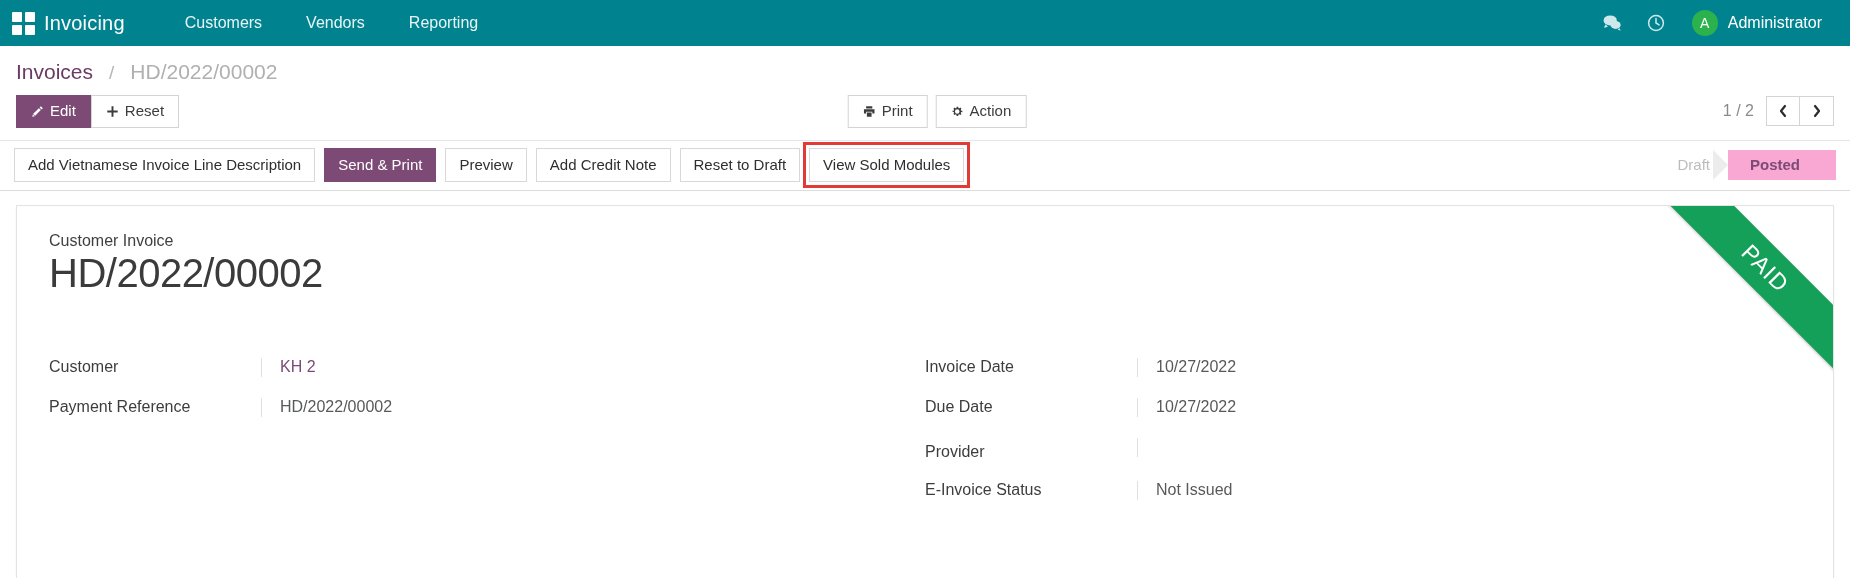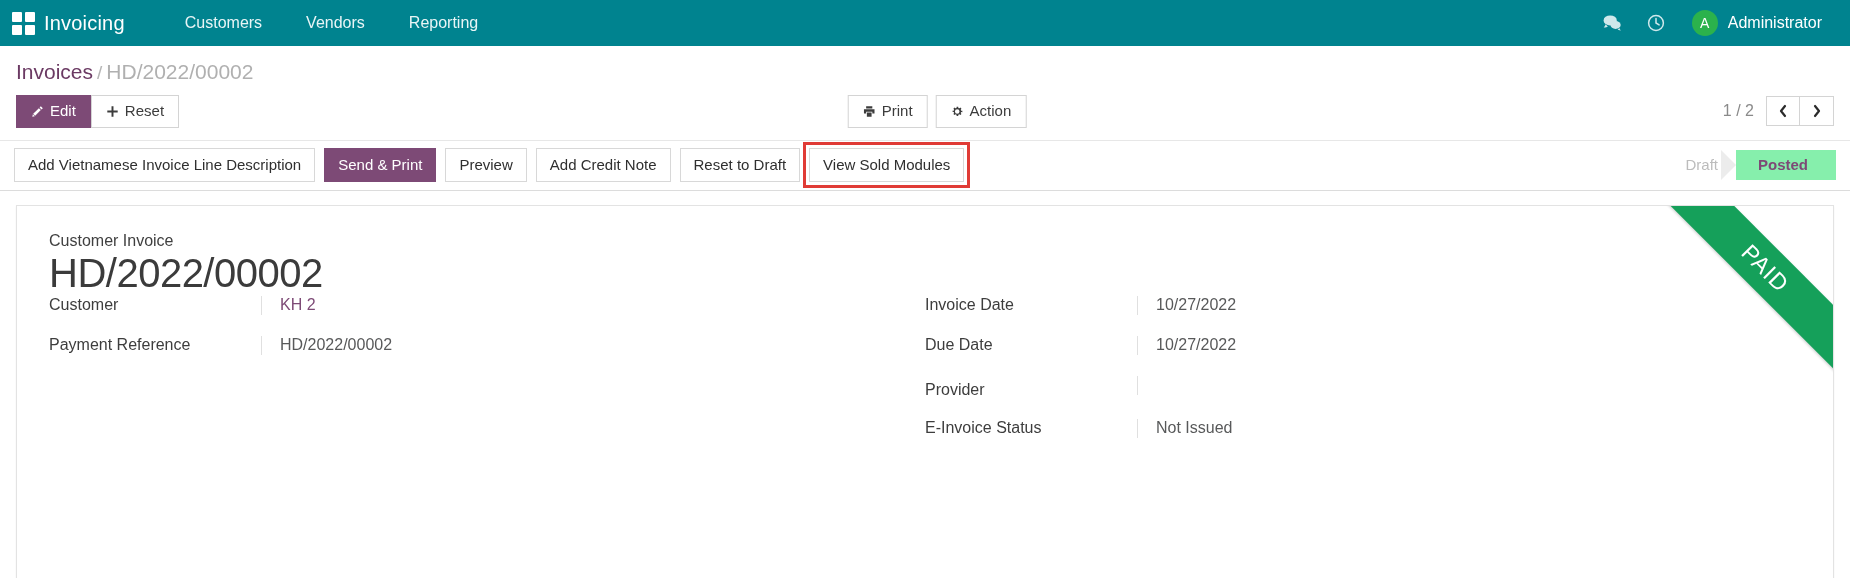--- a/index.html
+++ b/index.html
@@ -67,21 +67,21 @@
     color: #ffffff;
     font-size: 14px;
     display: flex; align-items: center; justify-content: center;
     font-weight: 400;
   }
   .user-name { color: #ffffff; font-size: 16px; white-space: nowrap; }
 
   
   .breadcrumb-row {
     padding: 14px 16px 8px 16px;
-    display: flex; align-items: baseline; gap: 4px;
+    display: flex; align-items: baseline; gap: 16px;
     background: #ffffff;
   }
   .bc-parent {
     color: #6b3a63; font-size: 21px; cursor: pointer;
   }
   .bc-sep { color: #b5b5b5; font-size: 19px; }
   .bc-current { color: #b0b0b0; font-size: 21px; }
 
   
   .control-panel {
@@ -163,24 +163,24 @@
     font-size: 15px;
     padding: 0 18px 0 22px;
     color: #bcbcbc;
     background: transparent;
     white-space: nowrap;
   }
   .st-step.done {
     background: transparent;
   }
   .st-step.current {
-    background: #86efac;
+    background: #f9a8d4;
     color: #7d4a76;
     font-weight: bold;
-    padding-right: 28px;
+    padding-right: 36px;
   }
   .st-step.current::before {
     content: "";
     position: absolute; left: -15px; top: 0;
     width: 0; height: 0;
     border-top: 15px solid transparent;
     border-bottom: 15px solid transparent;
     border-left: 15px solid #ececec;
     z-index: 1;
   }
@@ -215,21 +215,21 @@
     pointer-events: none;
   }
   .doc-kind {
     font-size: 16px; color: #3f3f3f; margin-bottom: 0;
   }
   .doc-title {
     font-size: 40px; color: #3b3b3b; font-weight: normal;
     letter-spacing: -0.5px; line-height: 1.15;
   }
   .groups {
-    display: flex; 
+    display: flex; margin-top: 62px;
   }
   .group { width: 50%; padding-right: 40px; }
   .field-row {
     display: flex; align-items: baseline;
     margin-bottom: 20px;
     min-height: 20px;
   }
   .f-label {
     width: 212px; flex: 0 0 212px;
     font-size: 16px; color: #3d3d3d;

